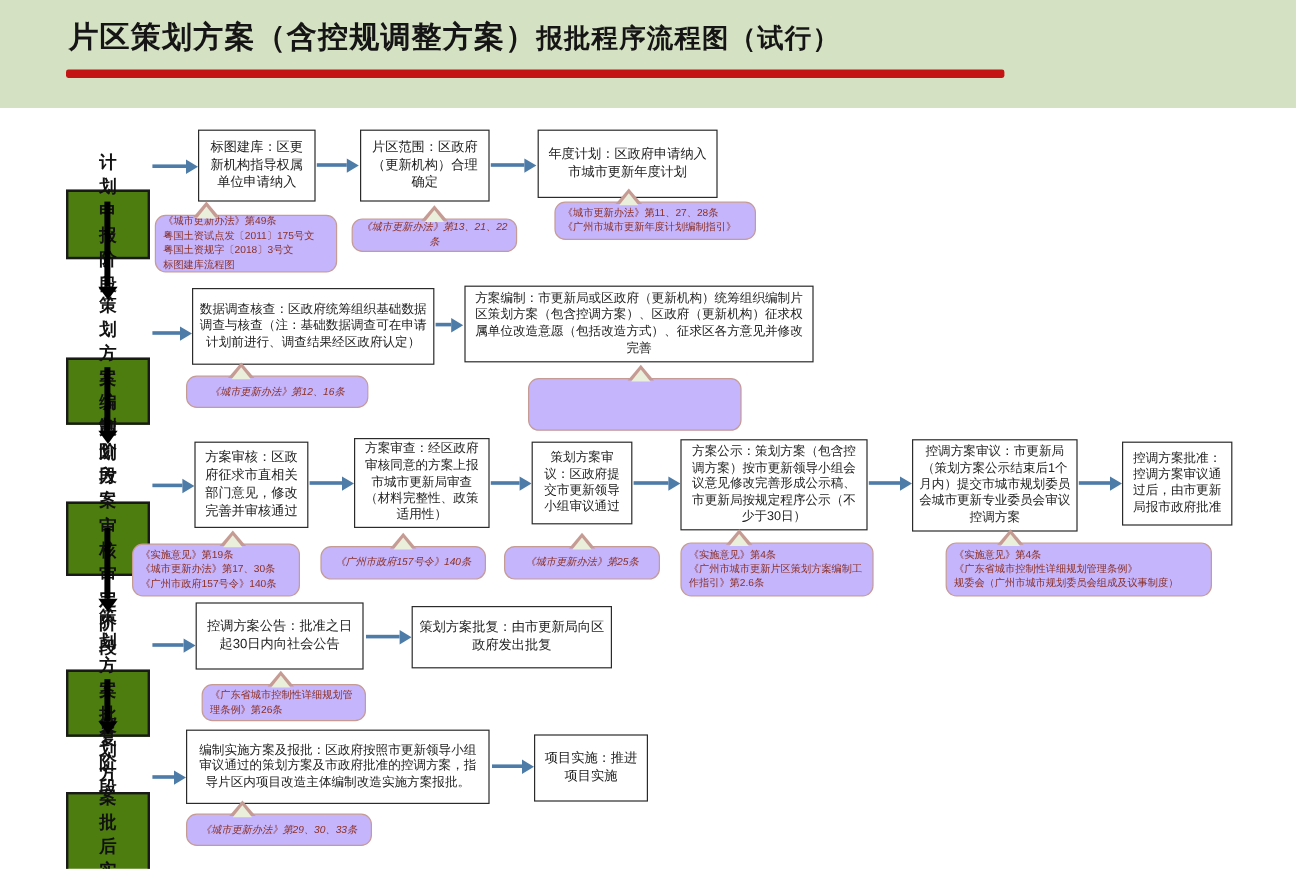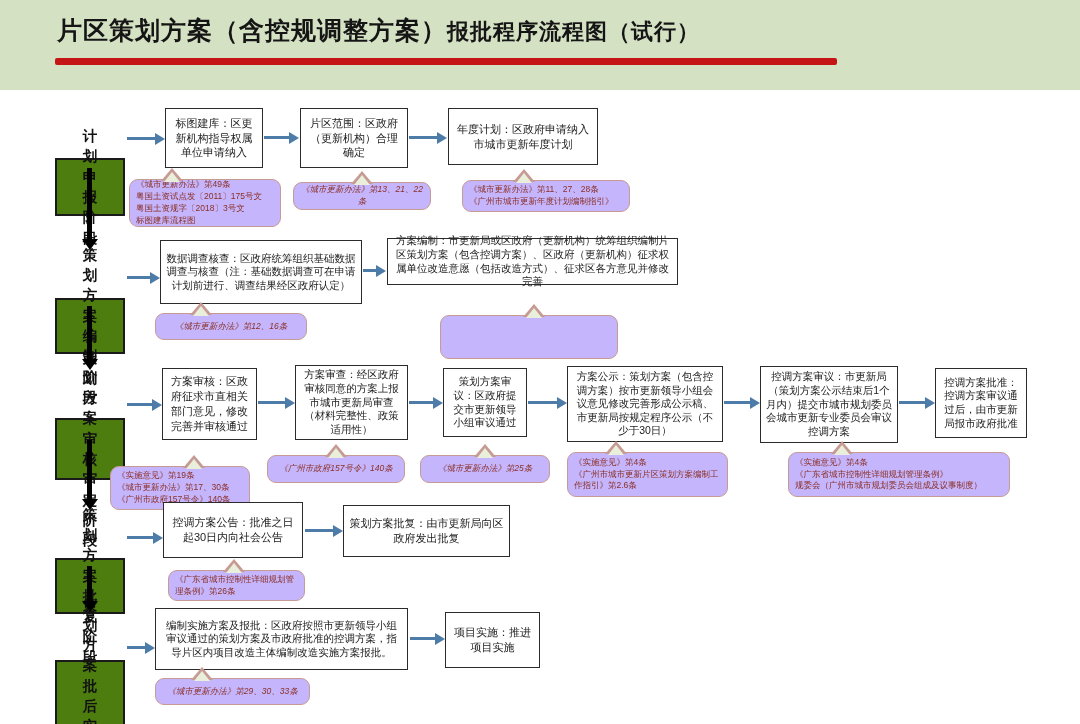--- a/index.html
+++ b/index.html
@@ -83,27 +83,27 @@
 <div class="harr" style="left:409px;top:136px;width:28px;"></div>
 <div class="ref" style="left:129px;top:179px;width:152px;height:48px;">
   <span class="tip" style="left:28%;"></span><span>《城市更新办法》第49条
 粤国土资试点发〔2011〕175号文
 粤国土资规字〔2018〕3号文
 标图建库流程图</span>
 </div>
 <div class="ref center" style="left:293px;top:182px;width:138px;height:28px;">
   <span class="tip" style="left:50%;"></span><span>《城市更新办法》第13、21、22条</span>
 </div>
-<div class="ref" style="left:462px;top:180px;width:168px;height:32px;">
+<div class="ref" style="left:462px;top:168px;width:168px;height:32px;">
   <span class="tip" style="left:37%;"></span><span>《城市更新办法》第11、27、28条
 《广州市城市更新年度计划编制指引》</span>
 </div>
 
 <div class="pbox sm" style="left:160px;top:240px;width:202px;height:64px;">数据调查核查：区政府统筹组织基础数据调查与核查（注：基础数据调查可在申请计划前进行、调查结果经区政府认定）</div>
-<div class="pbox sm" style="left:387px;top:238px;width:291px;height:47px;">方案编制：市更新局或区政府（更新机构）统筹组织编制片区策划方案（包含控调方案）、区政府（更新机构）征求权属单位改造意愿（包括改造方式）、征求区各方意见并修改完善</div>
+<div class="pbox sm" style="left:387px;top:238px;width:291px;height:64px;">方案编制：市更新局或区政府（更新机构）统筹组织编制片区策划方案（包含控调方案）、区政府（更新机构）征求权属单位改造意愿（包括改造方式）、征求区各方意见并修改完善</div>
 <div class="harr" style="left:127px;top:276px;width:23px;"></div>
 <div class="harr" style="left:363px;top:269px;width:13px;"></div>
 <div class="ref center" style="left:155px;top:313px;width:152px;height:27px;">
   <span class="tip" style="left:30%;"></span><span>《城市更新办法》第12、16条</span>
 </div>
 <div class="ref" style="left:440px;top:315px;width:178px;height:44px;">
   <span class="tip" style="left:53%;"></span>
 </div>
 
 <div class="pbox" style="left:162px;top:368px;width:95px;height:72px;">方案审核：区政府征求市直相关部门意见，修改完善并审核通过</div>
@@ -111,21 +111,21 @@
 <div class="pbox sm" style="left:443px;top:368px;width:84px;height:69px;">策划方案审议：区政府提交市更新领导小组审议通过</div>
 <div class="pbox sm" style="left:567px;top:366px;width:156px;height:76px;">方案公示：策划方案（包含控调方案）按市更新领导小组会议意见修改完善形成公示稿、市更新局按规定程序公示（不少于30日）</div>
 <div class="pbox sm" style="left:760px;top:366px;width:138px;height:77px;">控调方案审议：市更新局（策划方案公示结束后1个月内）提交市城市规划委员会城市更新专业委员会审议控调方案</div>
 <div class="pbox sm" style="left:935px;top:368px;width:92px;height:70px;">控调方案批准：控调方案审议通过后，由市更新局报市政府批准</div>
 <div class="harr" style="left:127px;top:403px;width:25px;"></div>
 <div class="harr" style="left:258px;top:401px;width:27px;"></div>
 <div class="harr" style="left:409px;top:401px;width:24px;"></div>
 <div class="harr" style="left:528px;top:401px;width:29px;"></div>
 <div class="harr" style="left:724px;top:401px;width:26px;"></div>
 <div class="harr" style="left:899px;top:401px;width:26px;"></div>
-<div class="ref" style="left:110px;top:466px;width:140px;height:44px;">
+<div class="ref" style="left:110px;top:453px;width:140px;height:44px;">
   <span class="tip" style="left:60%;"></span><span>《实施意见》第19条
 《城市更新办法》第17、30条
 《广州市政府157号令》140条</span>
 </div>
 <div class="ref center" style="left:267px;top:455px;width:138px;height:28px;">
   <span class="tip" style="left:50%;"></span><span>《广州市政府157号令》140条</span>
 </div>
 <div class="ref center" style="left:420px;top:455px;width:130px;height:28px;">
   <span class="tip" style="left:50%;"></span><span>《城市更新办法》第25条</span>
 </div>

